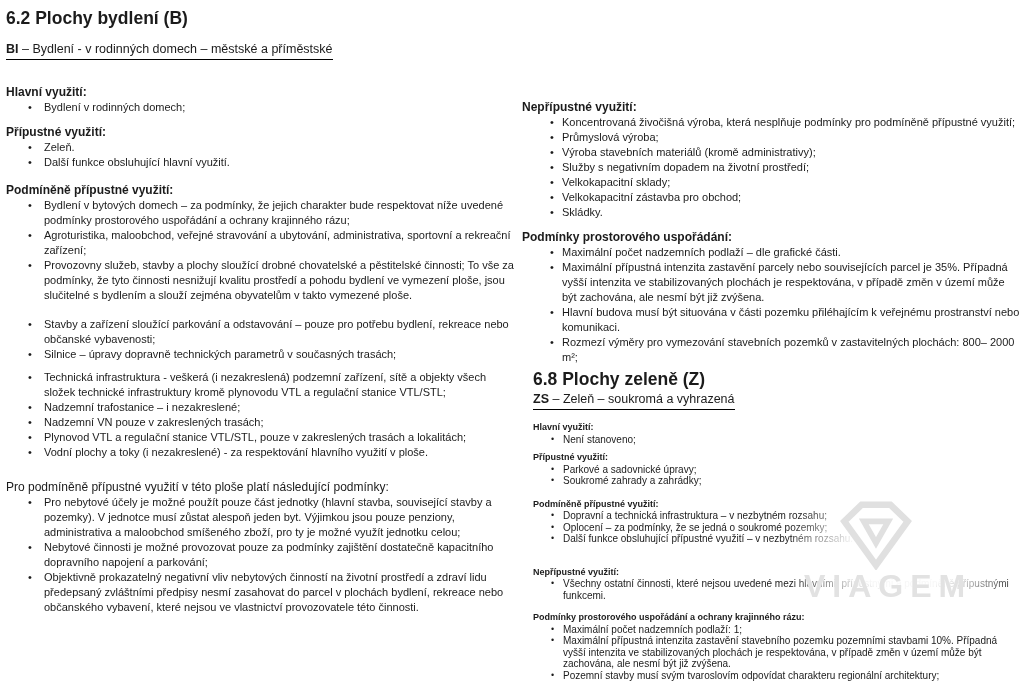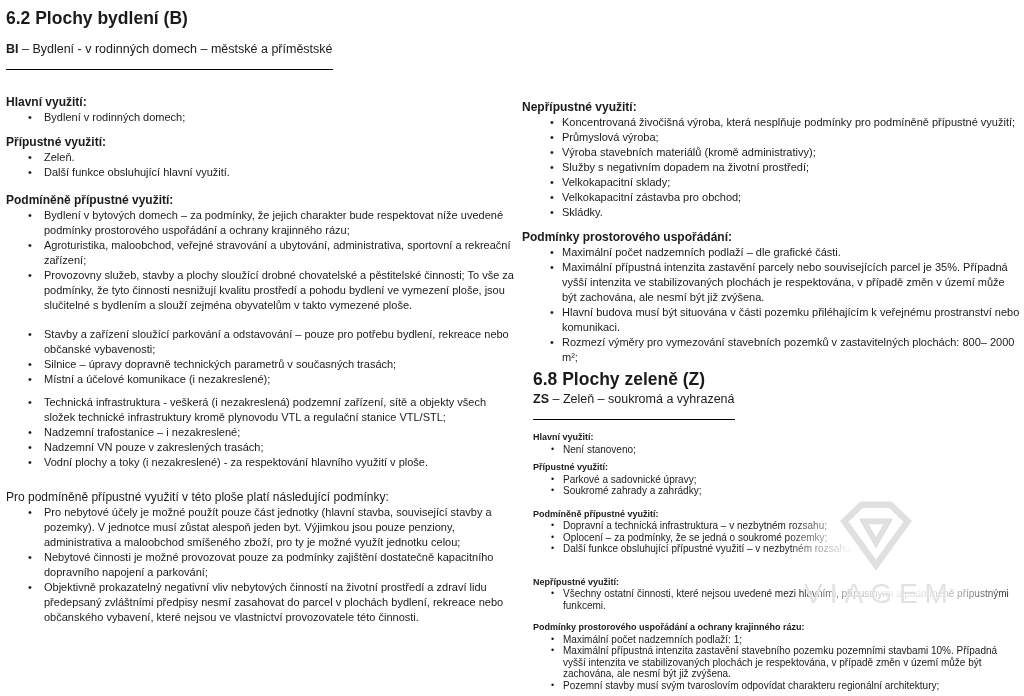--- a/index.html
+++ b/index.html
@@ -14,21 +14,21 @@
   }
   .col-left  { position: absolute; left: 6px;  top: 8px;   width: 508px; }
   .col-right { position: absolute; left: 522px; top: 100px; width: 498px; }
 
   .doc-title {
     font-size: 17.5px; line-height: 20px; font-weight: bold; margin: 0;
   }
   .zone-line {
     display: inline-block;
     margin-top: 14px;
-    padding-bottom: 12px;
+    padding-bottom: 2px;
     border-bottom: 1.5px solid #000;
     font-size: 12.5px; line-height: 15px;
   }
   .zone-code { font-weight: bold; }
 
   .block { margin-top: 11px; }
   .bh { font-size: 12px; line-height: 15px; font-weight: bold; }
   .bh.plain { font-weight: normal; }
 
   ul { margin: 0; padding: 0; list-style: none; }
@@ -64,22 +64,22 @@
   
   .watermark {
     position: absolute; left: 792px; top: 482px;
     width: 225px; height: 145px;
     background: radial-gradient(ellipse at 50% 50%, rgba(255,255,255,0.96) 35%, rgba(255,255,255,0) 78%);
     z-index: 10;
     pointer-events: none;
   }
   .wm-gem { position: absolute; left: 48px; top: 18px; }
   .wm-text {
-    position: absolute; left: 12px; top: 96px;
-    font-size: 28px; font-weight: normal; letter-spacing: 7px;
+    position: absolute; left: 12px; top: 86px;
+    font-size: 32px; font-weight: bold; letter-spacing: 7px;
     color: #e2e2e2;
     text-shadow: 0 0 2px rgba(255,255,255,0.9);
     white-space: nowrap;
   }
 </style>
 </head>
 <body>
 
 <div class="col-left">
   <h1 class="doc-title">6.2 Plochy bydlení (B)</h1>
@@ -102,24 +102,24 @@
   </div>
 
   <div class="block mt13">
     <div class="bh">Podmíněně přípustné využití:</div>
     <ul class="s1">
       <li>Bydlení v bytových domech – za podmínky, že jejich charakter bude respektovat níže uvedené podmínky prostorového uspořádání a ochrany krajinného rázu;</li>
       <li>Agroturistika, maloobchod, veřejné stravování a ubytování, administrativa, sportovní a rekreační zařízení;</li>
       <li>Provozovny služeb, stavby a plochy sloužící drobné chovatelské a pěstitelské činnosti; To vše za podmínky, že tyto činnosti nesnižují kvalitu prostředí a pohodu bydlení ve vymezení ploše, jsou slučitelné s bydlením a slouží zejména obyvatelům v takto vymezené ploše.</li>
       <li class="g14">Stavby a zařízení sloužící parkování a odstavování – pouze pro potřebu bydlení, rekreace nebo občanské vybavenosti;</li>
       <li>Silnice – úpravy dopravně technických parametrů v současných trasách;</li>
-      <li>Místní a účelové komunikace (i nezakreslené);</li>
       <li class="g8">Technická infrastruktura  - veškerá (i nezakreslená) podzemní zařízení, sítě a objekty všech složek technické infrastruktury kromě plynovodu VTL a regulační stanice VTL/STL;</li>
       <li>Nadzemní trafostanice – i nezakreslené;</li>
       <li>Nadzemní VN pouze v zakreslených trasách;</li>
+      <li>Plynovod VTL a regulační stanice VTL/STL, pouze v zakreslených trasách a lokalitách;</li>
       <li>Vodní plochy a toky (i nezakreslené) - za respektování hlavního využití v ploše.</li>
     </ul>
   </div>
 
   <div class="block mt20">
     <div class="bh plain">Pro podmíněně přípustné využití v této ploše platí následující podmínky:</div>
     <ul class="s1">
       <li>Pro nebytové účely je možné použít pouze část jednotky (hlavní stavba, související stavby a pozemky). V jednotce musí zůstat alespoň jeden byt. Výjimkou jsou pouze penziony, administrativa a maloobchod smíšeného zboží, pro ty je možné využít jednotku celou;</li>
       <li>Nebytové činnosti je možné provozovat pouze za podmínky zajištění dostatečně kapacitního dopravního napojení a parkování;</li>
       <li>Objektivně prokazatelný negativní vliv nebytových činností na životní prostředí a zdraví lidu předepsaný zvláštními předpisy nesmí zasahovat do parcel v plochách bydlení, rekreace nebo občanského vybavení, které nejsou ve vlastnictví provozovatele této činnosti.</li>

